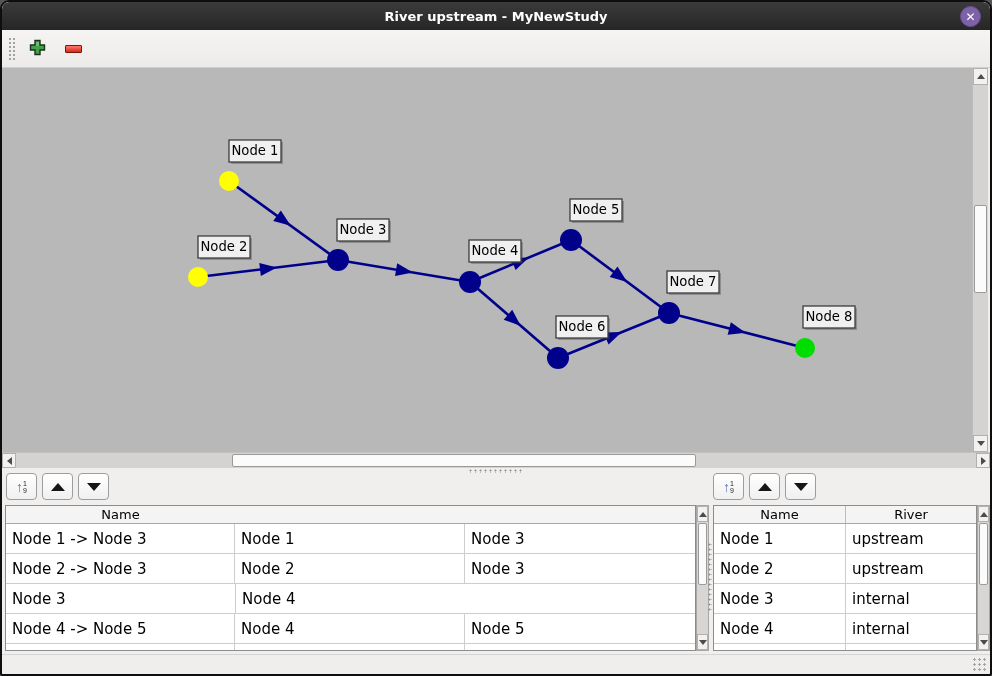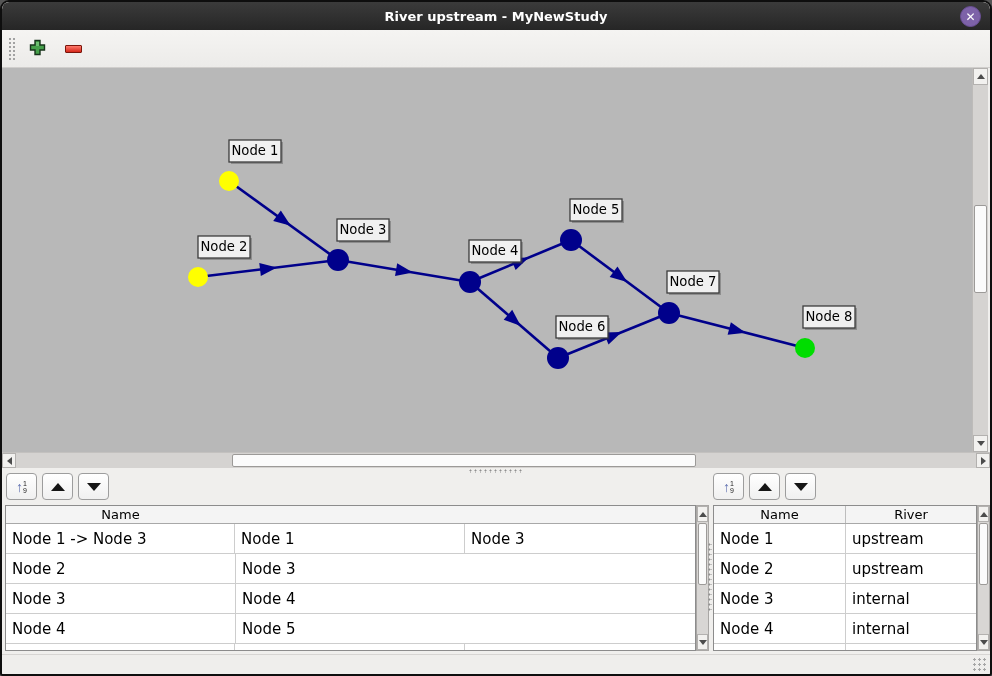--- a/index.html
+++ b/index.html
@@ -249,28 +249,30 @@
     <div class="thead">
         <div class="th c0">Name</div>
       </div>
     <div class="tbody">
         <div class="trow">
           <div class="td c0">Node 1 -&gt; Node 3</div>
           <div class="td c1">Node 1</div>
           <div class="td c2">Node 3</div>
         </div>
         <div class="trow">
+          <div class="td c0">Node 2 -&gt; Node 3</div>
           <div class="td c1">Node 2</div>
           <div class="td c2">Node 3</div>
         </div>
         <div class="trow">
           <div class="td c1">Node 3</div>
           <div class="td c2">Node 4</div>
         </div>
         <div class="trow">
+          <div class="td c0">Node 4 -&gt; Node 5</div>
           <div class="td c1">Node 4</div>
           <div class="td c2">Node 5</div>
         </div>
         <div class="trow">
           <div class="td c0"></div>
           <div class="td c1"></div>
           <div class="td c2"></div>
         </div>
       </div>
   </div>

